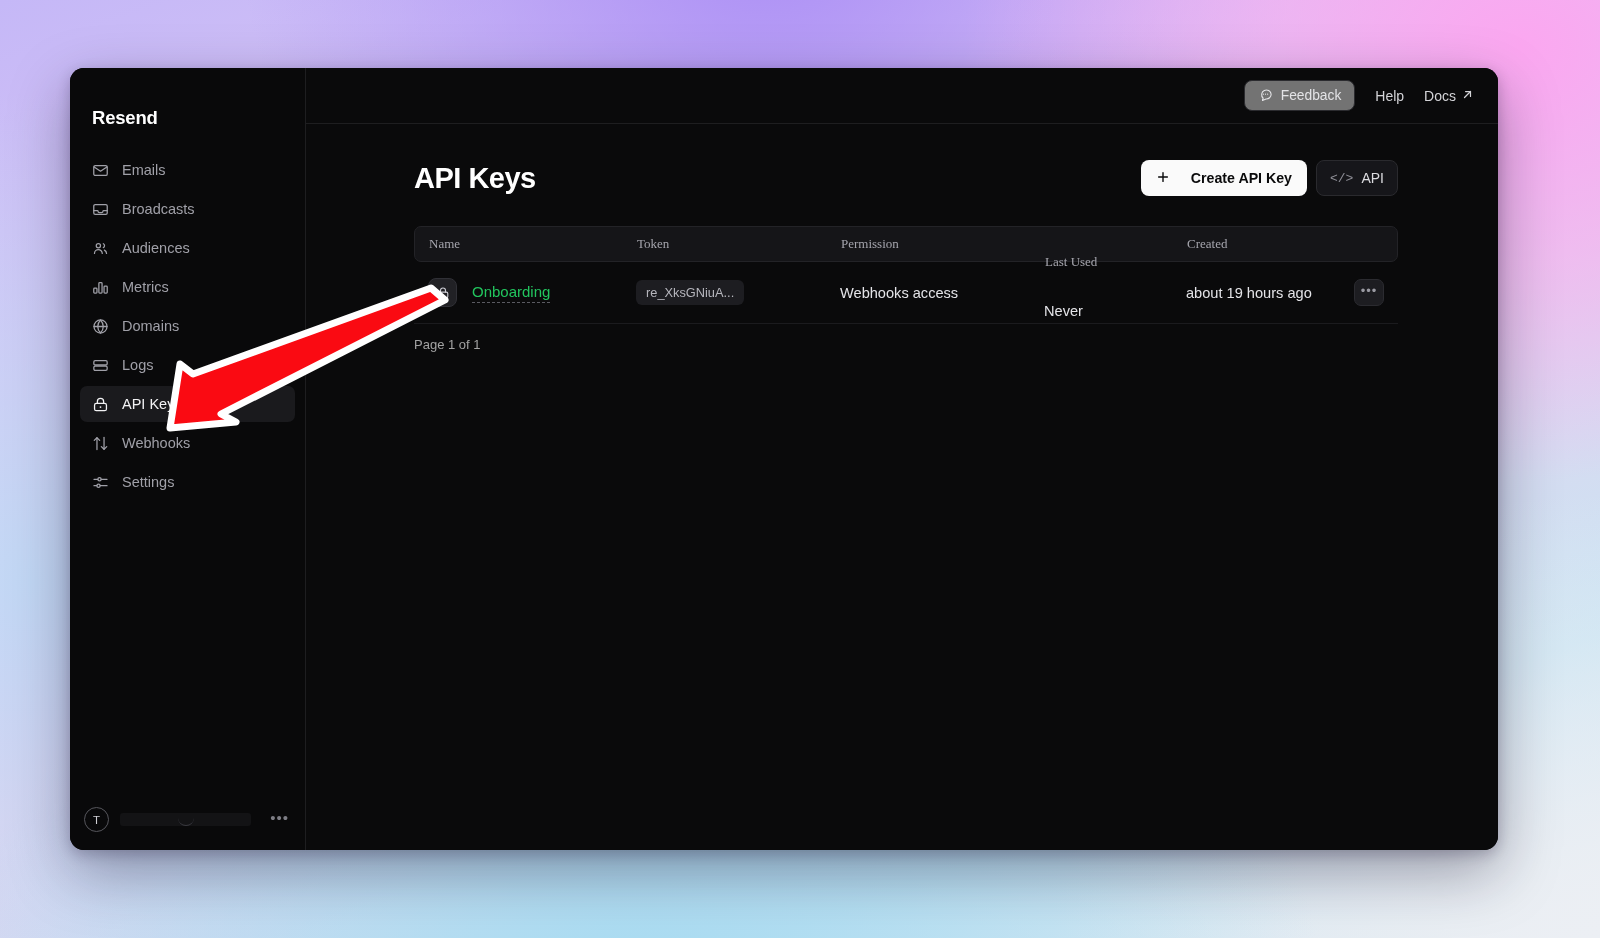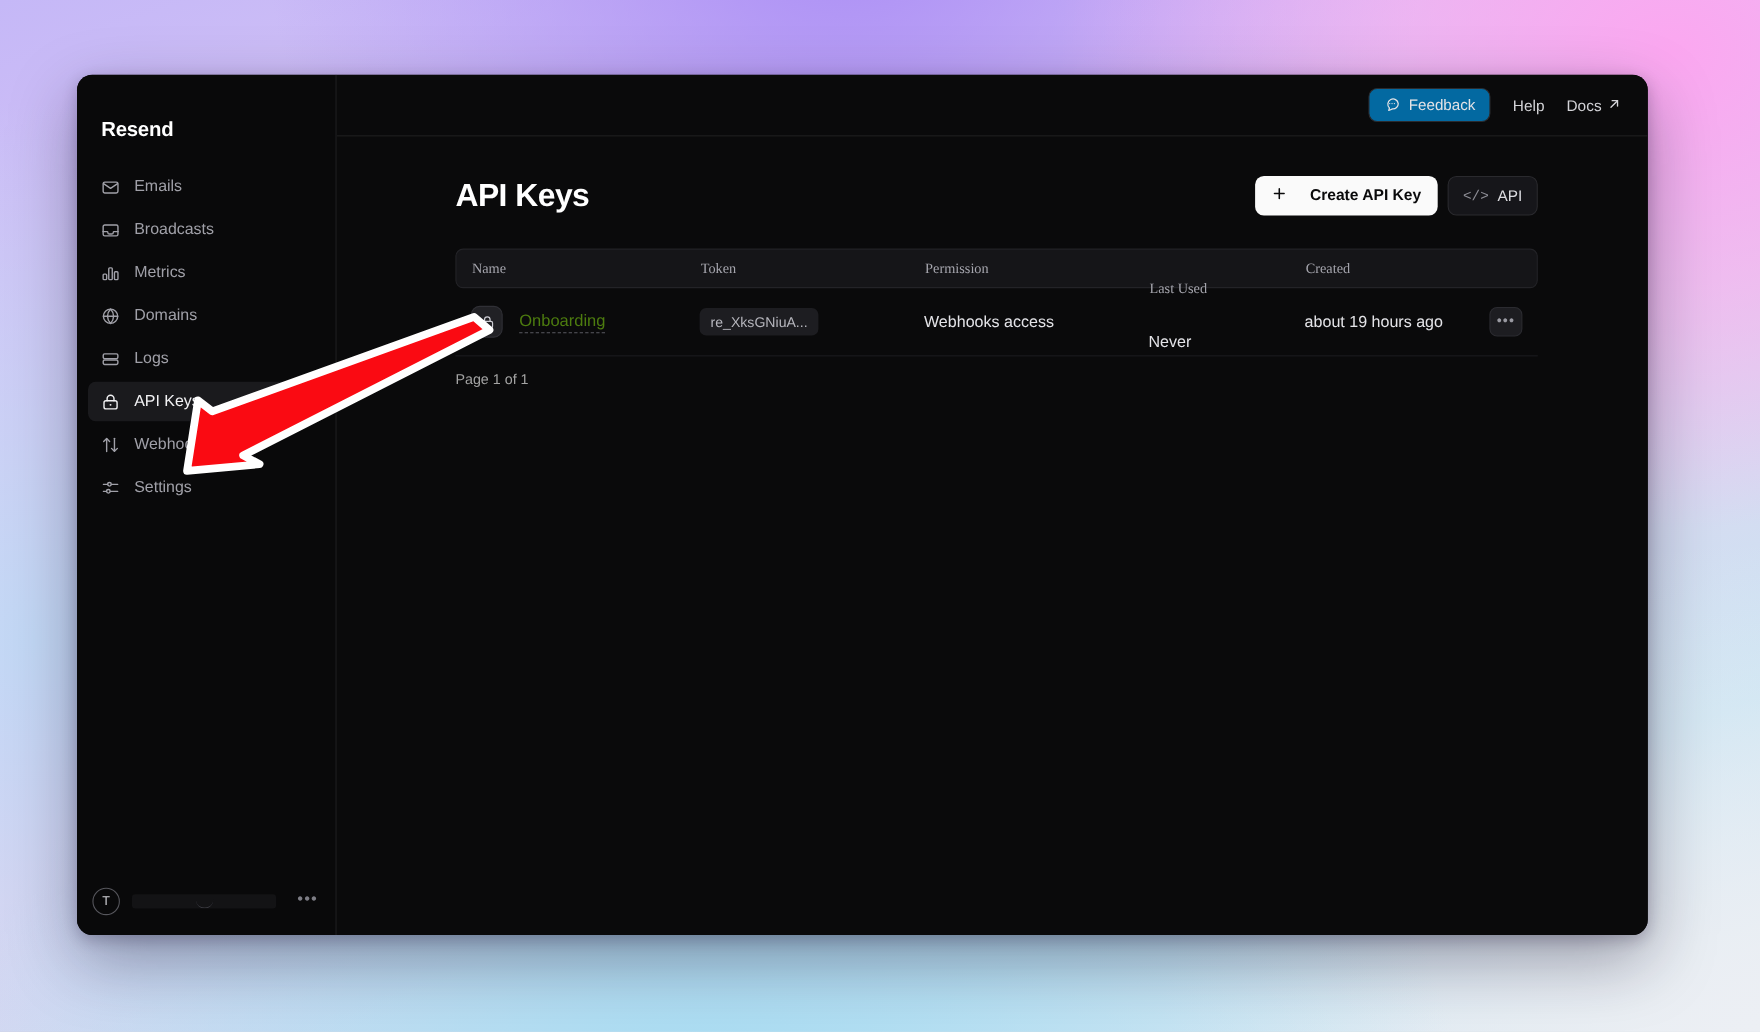--- a/index.html
+++ b/index.html
@@ -154,21 +154,21 @@
     gap: 20px;
   }
   .feedback-btn {
     display: inline-flex;
     align-items: center;
     gap: 8px;
     height: 31px;
     padding: 0 13px;
     border: 1px solid #2b2b2f;
     border-radius: 8px;
-    background: #0369a1;
+    background: #737373;
     color: #e3e3e6;
     font-size: 13.8px;
     cursor: pointer;
   }
   .topbar-link {
     color: #d4d4d8;
     font-size: 14px;
     cursor: pointer;
     display: inline-flex;
     align-items: center;
@@ -260,21 +260,21 @@
     width: 29px; height: 29px;
     border-radius: 8px;
     background: #212125;
     border: 1px solid #303036;
     display: flex;
     align-items: center;
     justify-content: center;
     flex: 0 0 29px;
   }
   .key-name {
-    color: #4d7c0f;
+    color: #22c55e;
     font-size: 15px;
     border-bottom: 1.5px dashed #5a5a62;
     padding-bottom: 2px;
     cursor: pointer;
   }
   .token-pill {
     display: inline-block;
     background: #1d1d21;
     color: #b6b6bd;
     font-size: 12.8px;
@@ -341,20 +341,31 @@
         <span class="ico">
           <svg width="17" height="17" viewBox="0 0 24 24" fill="none" stroke="#a0a0a8" stroke-width="1.8" stroke-linecap="round" stroke-linejoin="round">
             <path d="M2.5 13.5V7a2 2 0 0 1 2-2h15a2 2 0 0 1 2 2v6.5"></path>
             <path d="M2.5 13.5h5a1 1 0 0 1 1 1 2 2 0 0 0 2 2h3a2 2 0 0 0 2-2 1 1 0 0 1 1-1h5"></path>
             <path d="M2.5 13.5V17a2 2 0 0 0 2 2h15a2 2 0 0 0 2-2v-3.5"></path>
           </svg>
         </span>
         <span>Broadcasts</span>
       </div>
 
+      <div class="nav-item">
+        <span class="ico">
+          <svg width="17" height="17" viewBox="0 0 24 24" fill="none" stroke="#a0a0a8" stroke-width="1.8" stroke-linecap="round" stroke-linejoin="round">
+            <circle cx="9" cy="8" r="3"></circle>
+            <path d="M3.5 19a5.5 5.5 0 0 1 11 0"></path>
+            <path d="M16 5.3a3 3 0 0 1 0 5.4"></path>
+            <path d="M17.5 14.2a5.5 5.5 0 0 1 3 4.8"></path>
+          </svg>
+        </span>
+        <span>Audiences</span>
+      </div>
 
       <div class="nav-item">
         <span class="ico">
           <svg width="17" height="17" viewBox="0 0 24 24" fill="none" stroke="#a0a0a8" stroke-width="1.8" stroke-linecap="round" stroke-linejoin="round">
             <rect x="2.5" y="13" width="4.5" height="7" rx="1.2"></rect>
             <rect x="9.7" y="5" width="4.5" height="15" rx="1.2"></rect>
             <rect x="17" y="10" width="4.5" height="10" rx="1.2"></rect>
           </svg>
         </span>
         <span>Metrics</span>

